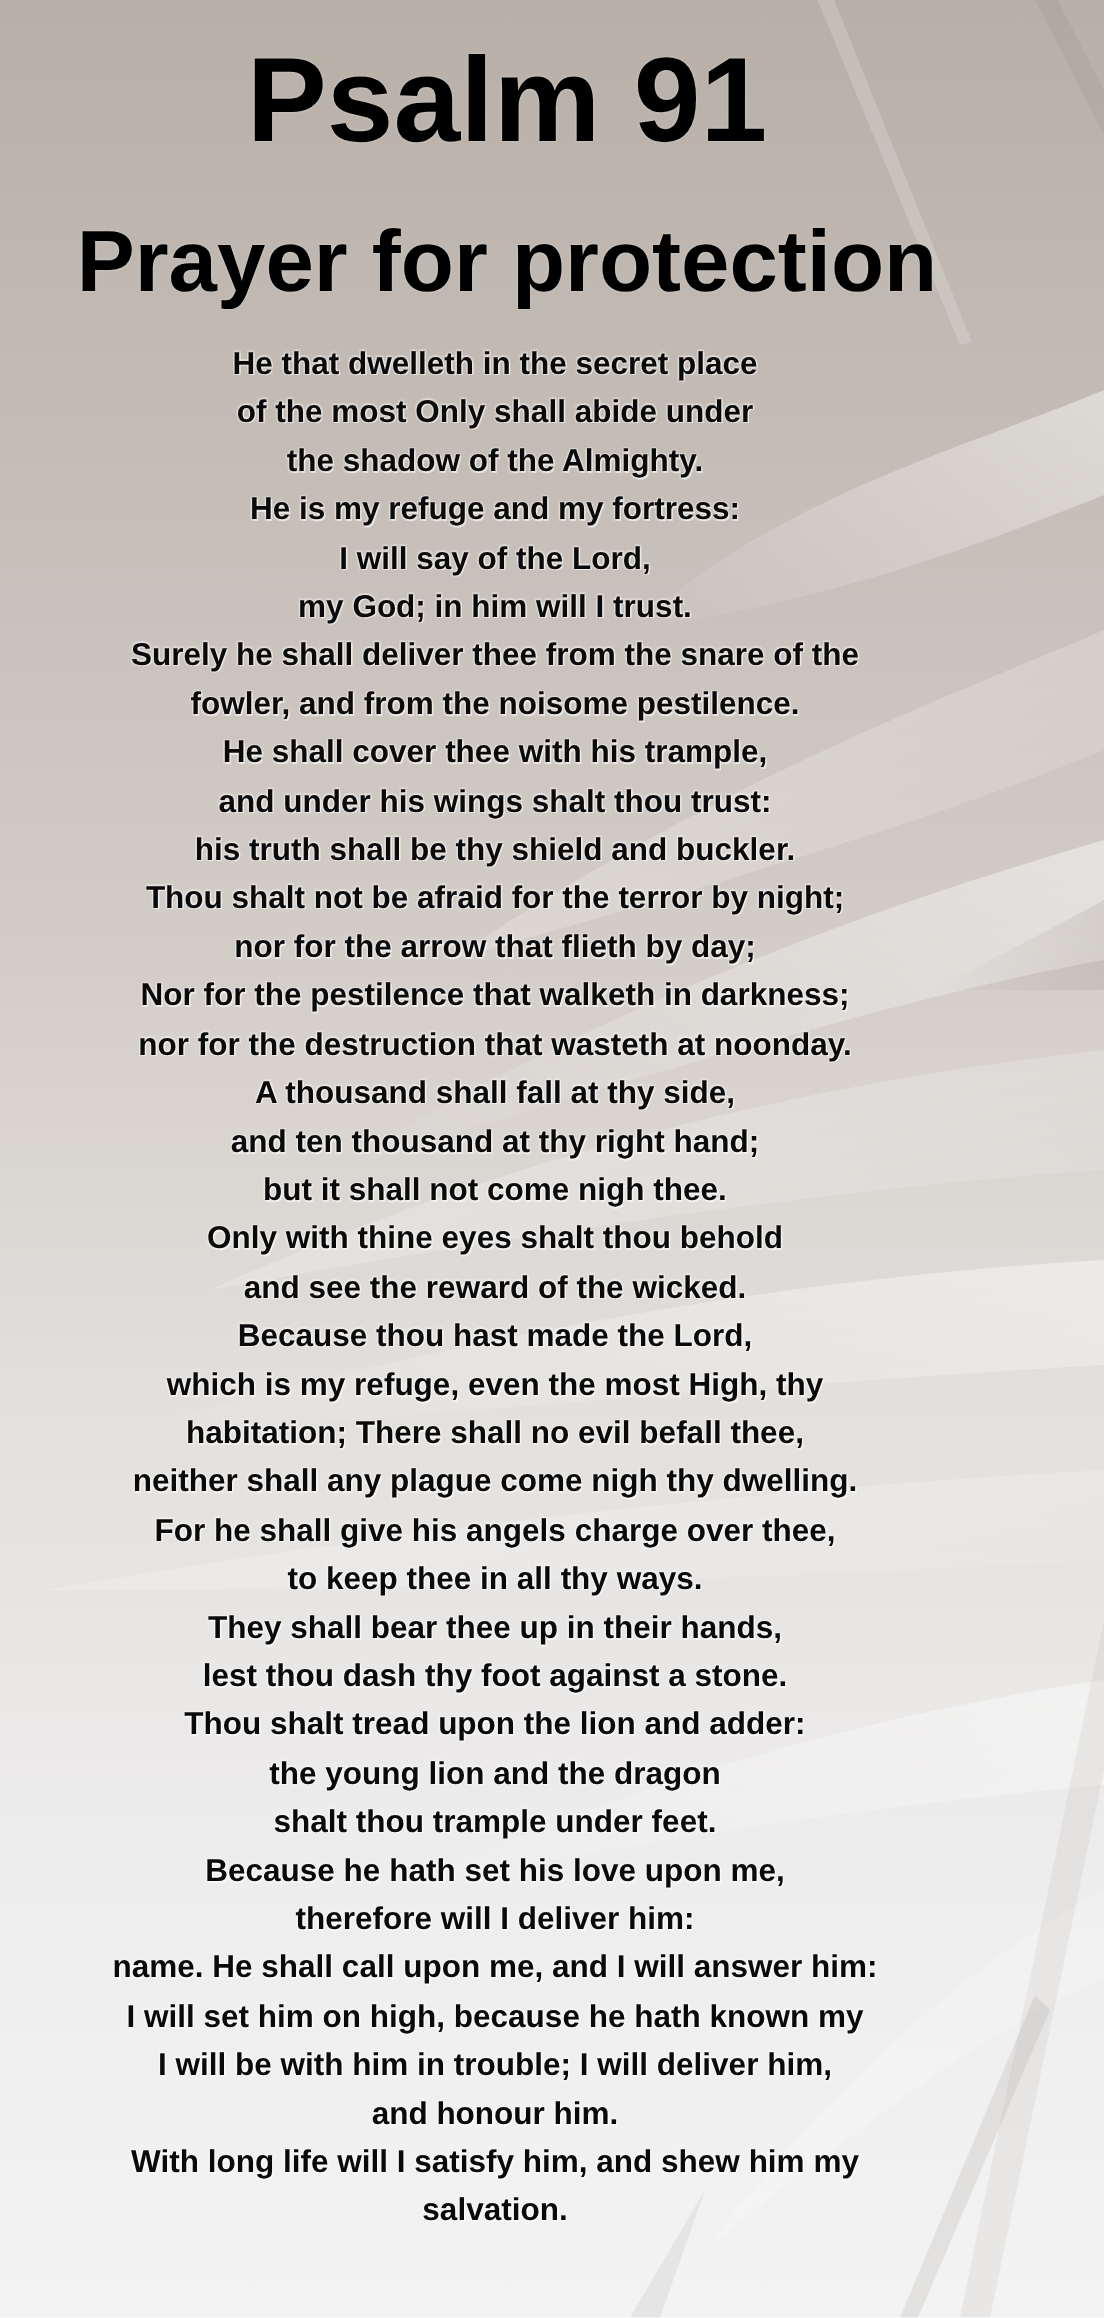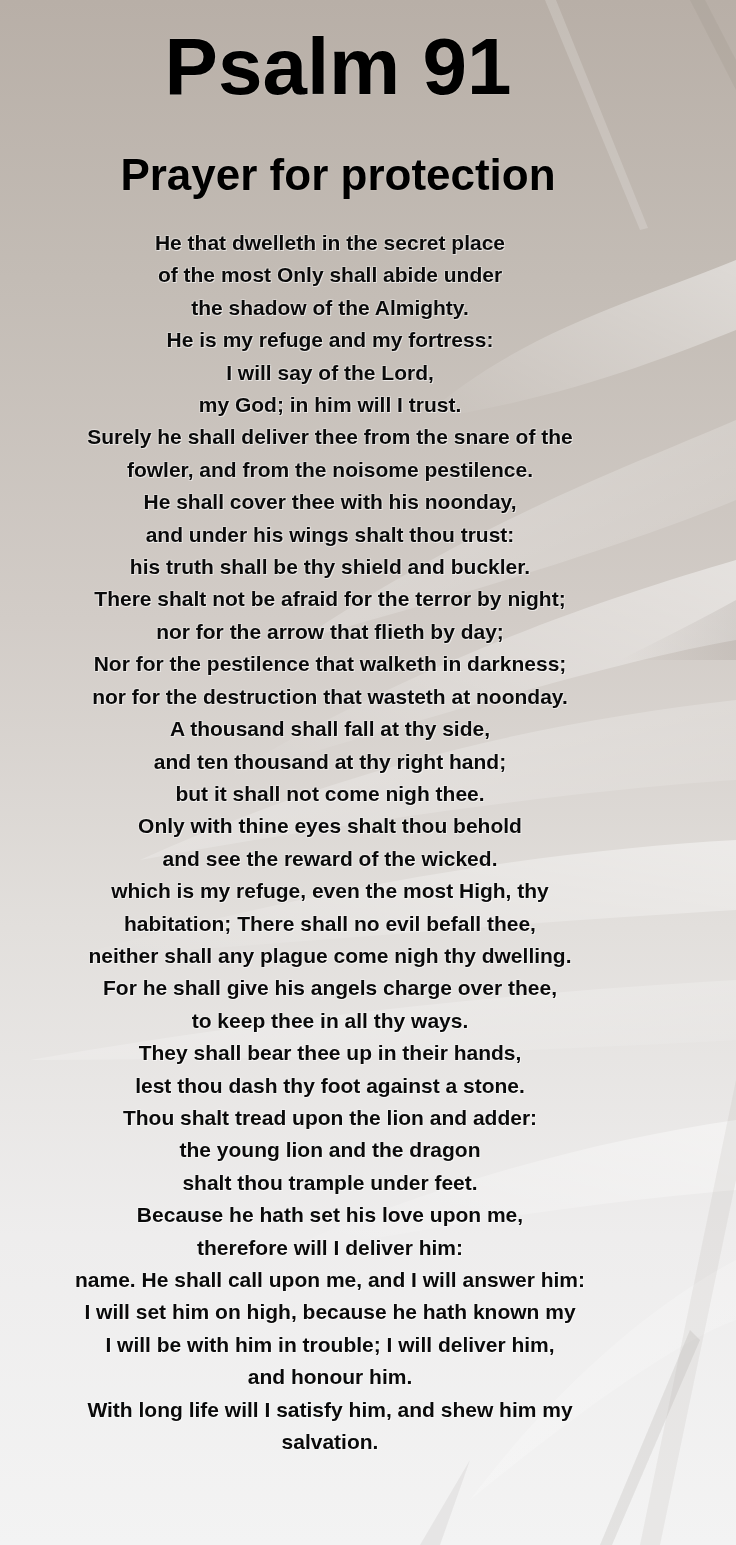--- a/index.html
+++ b/index.html
@@ -37,21 +37,21 @@
       text-shadow: 0 0 2px rgba(255,255,255,0.35);
     }
     .title-main {
       top: 22px;
       font-size: 80px;
       line-height: 90px;
       letter-spacing: 0px;
     }
     .title-sub {
       top: 135px;
-      font-size: 44px;
+      font-size: 58px;
       line-height: 80px;
     }
     .verse-block {
       position: absolute;
       top: 227px;
       left: 0;
       width: 660px;
     }
     .verse-line {
       display: block;
@@ -110,32 +110,33 @@
 
   <div class="verse-block">
     <span class="verse-line">He that dwelleth in the secret place</span>
     <span class="verse-line">of the most Only shall abide under</span>
     <span class="verse-line">the shadow of the Almighty.</span>
     <span class="verse-line">He is my refuge and my fortress:</span>
     <span class="verse-line">I will say of the Lord,</span>
     <span class="verse-line">my God; in him will I trust.</span>
     <span class="verse-line">Surely he shall deliver thee from the snare of the</span>
     <span class="verse-line">fowler, and from the noisome pestilence.</span>
-    <span class="verse-line">He shall cover thee with his noonday,</span>
+    <span class="verse-line">He shall cover thee with his trample,</span>
     <span class="verse-line">and under his wings shalt thou trust:</span>
     <span class="verse-line">his truth shall be thy shield and buckler.</span>
-    <span class="verse-line">There shalt not be afraid for the terror by night;</span>
+    <span class="verse-line">Thou shalt not be afraid for the terror by night;</span>
     <span class="verse-line">nor for the arrow that flieth by day;</span>
     <span class="verse-line">Nor for the pestilence that walketh in darkness;</span>
     <span class="verse-line">nor for the destruction that wasteth at noonday.</span>
     <span class="verse-line">A thousand shall fall at thy side,</span>
     <span class="verse-line">and ten thousand at thy right hand;</span>
     <span class="verse-line">but it shall not come nigh thee.</span>
     <span class="verse-line">Only with thine eyes shalt thou behold</span>
     <span class="verse-line">and see the reward of the wicked.</span>
+    <span class="verse-line">Because thou hast made the Lord,</span>
     <span class="verse-line">which is my refuge, even the most High, thy</span>
     <span class="verse-line">habitation; There shall no evil befall thee,</span>
     <span class="verse-line">neither shall any plague come nigh thy dwelling.</span>
     <span class="verse-line">For he shall give his angels charge over thee,</span>
     <span class="verse-line">to keep thee in all thy ways.</span>
     <span class="verse-line">They shall bear thee up in their hands,</span>
     <span class="verse-line">lest thou dash thy foot against a stone.</span>
     <span class="verse-line">Thou shalt tread upon the lion and adder:</span>
     <span class="verse-line">the young lion and the dragon</span>
     <span class="verse-line">shalt thou trample under feet.</span>

